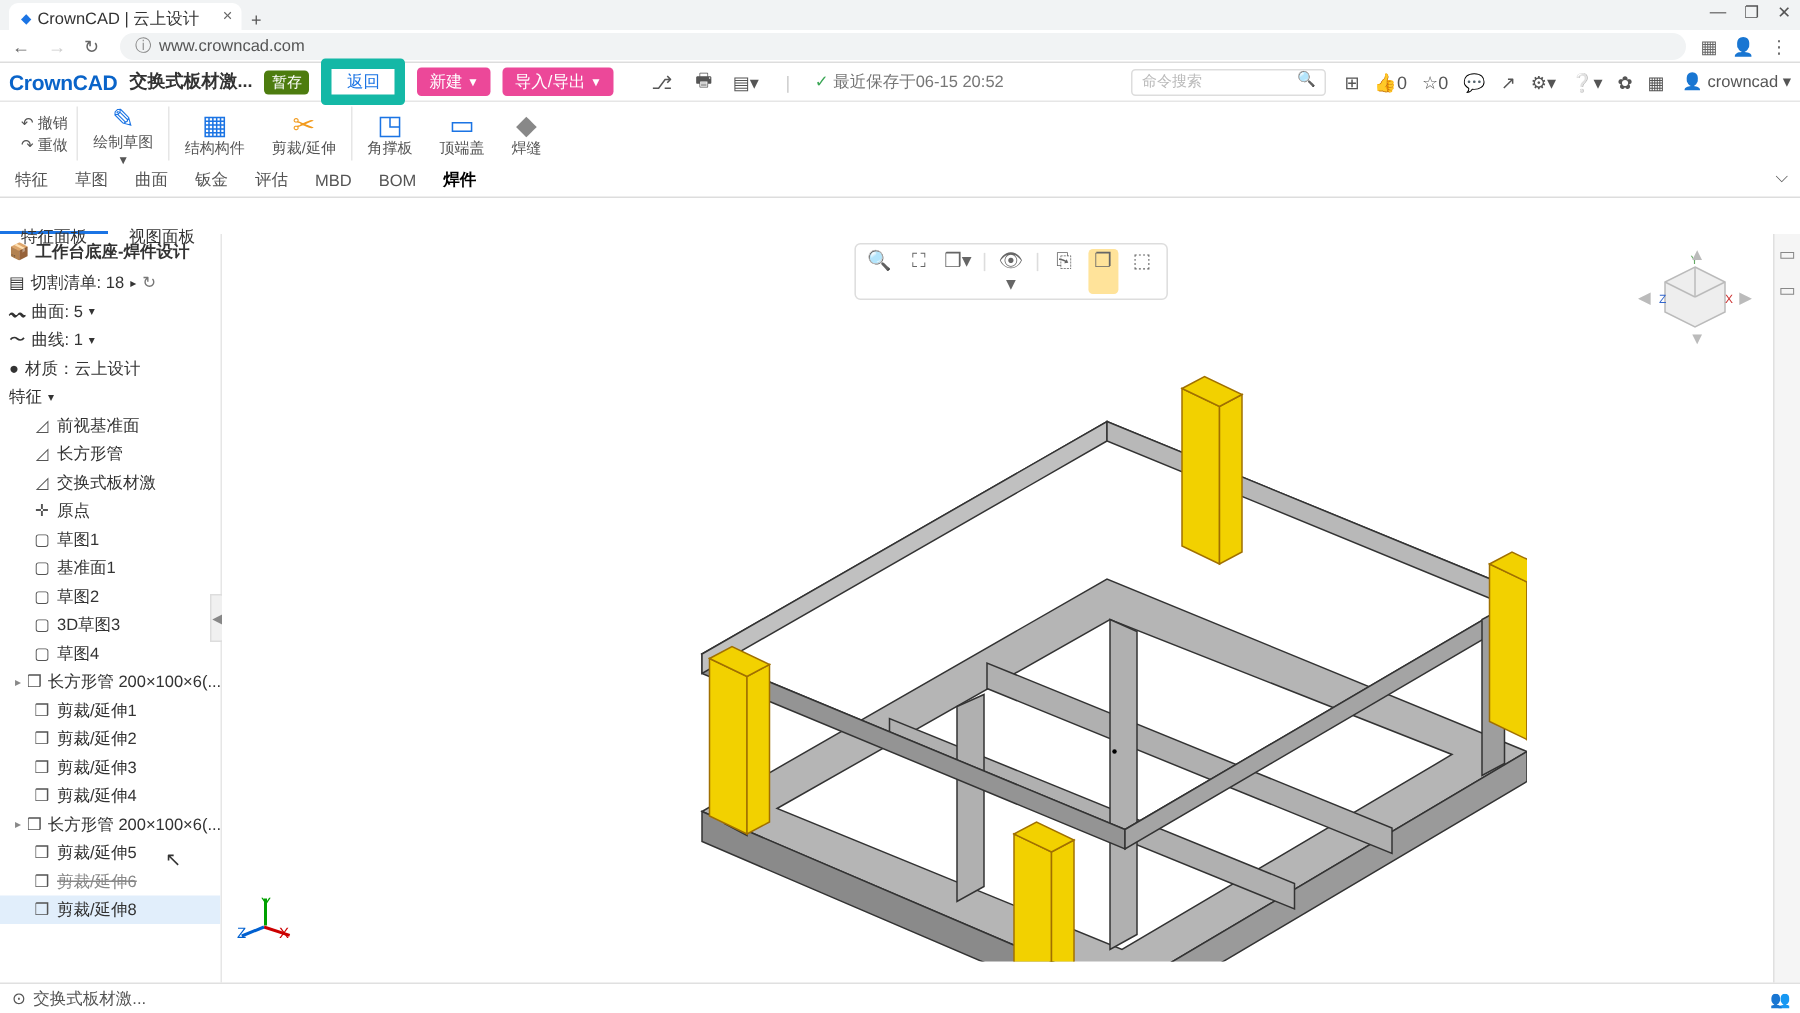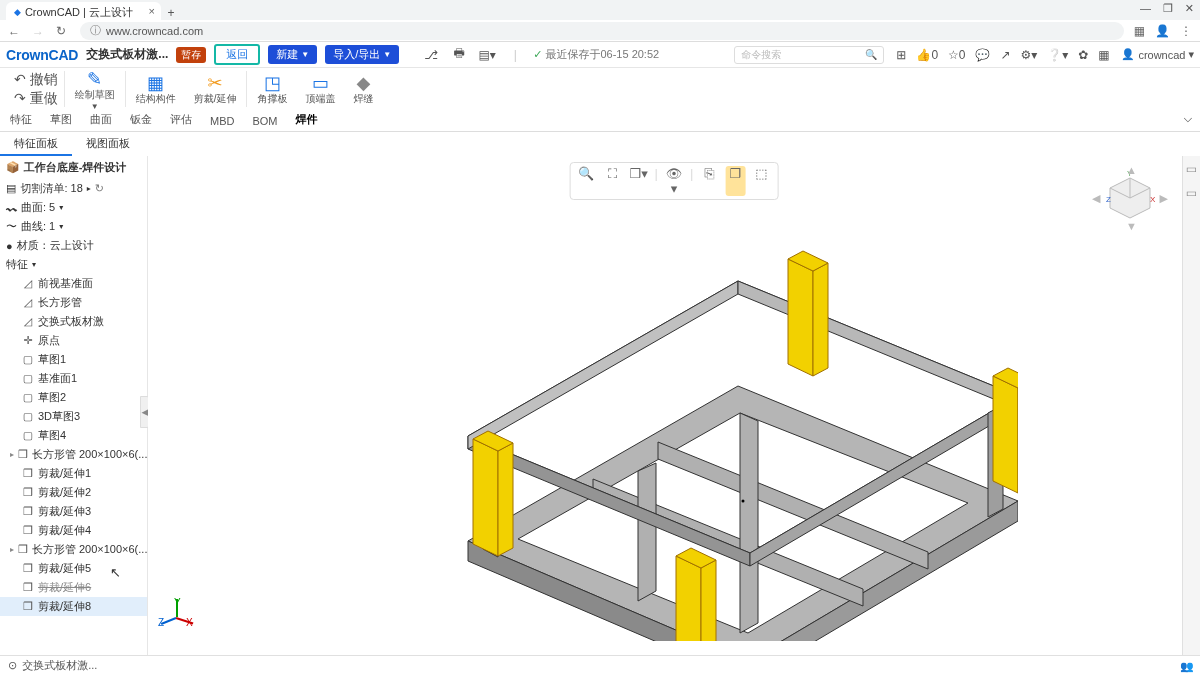--- a/index.html
+++ b/index.html
@@ -13,43 +13,43 @@
 .addr-bar { height: 22px; background: #fff; display: flex; align-items: center; padding: 0 8px; gap: 10px; border-bottom: 1px solid #ddd; }
 .addr-btn { width: 14px; color: #666; }
 .addr-field { flex: 1; background: #f1f3f4; border-radius: 11px; height: 18px; padding: 0 10px; font-size: 11px; color: #555; display: flex; align-items: center; gap: 5px; }
 .addr-right { display: flex; gap: 10px; color: #666; }
 .win-btns { position: absolute; top: 2px; right: 6px; display: flex; gap: 12px; color: #555; font-size: 11px; }
 
 
 .app-top { height: 26px; display: flex; align-items: center; padding: 0 6px; gap: 8px; border-bottom: 1px solid #e6e6e6; }
 .logo { color: #0a64c9; font-weight: bold; font-size: 14px; letter-spacing: -0.2px; }
 .proj-name { font-size: 12px; font-weight: bold; color: #333; max-width: 92px; overflow: hidden; white-space: nowrap; text-overflow: ellipsis; }
-.badge-red { background: #c2410c; color: #fff; font-size: 10px; padding: 1px 5px; border-radius: 3px; }
-.btn-blue { background: #1d4ed8; color: #fff; font-size: 11px; padding: 2px 8px; border-radius: 3px; display: flex; align-items: center; gap: 3px; }
-.btn-outline { border: 2px solid #14b8a6; color: #1b74e4; font-size: 11px; padding: 1px 10px; border-radius: 3px; }
+.badge-red { background: #4d7c0f; color: #fff; font-size: 10px; padding: 1px 5px; border-radius: 3px; }
+.btn-blue { background: #ec4899; color: #fff; font-size: 11px; padding: 2px 8px; border-radius: 3px; display: flex; align-items: center; gap: 3px; }
+.btn-outline { border: 7px solid #14b8a6; color: #1b74e4; font-size: 11px; padding: 1px 10px; border-radius: 3px; }
 .icon-btn { width: 20px; text-align: center; color: #555; }
 .saved { font-size: 11px; color: #777; display: flex; align-items: center; gap: 3px; }
 .saved .chk { color: #3aa655; }
-.search-box { margin-left: auto; width: 150px; height: 18px; border: 1px solid #ddd; border-radius: 3px; font-size: 10px; color: #bbb; padding: 0 6px; display: flex; align-items: center; }
+.search-box { margin-left: auto; width: 130px; height: 18px; border: 1px solid #ddd; border-radius: 3px; font-size: 10px; color: #bbb; padding: 0 6px; display: flex; align-items: flex-start; }
 .top-icons { display: flex; gap: 10px; align-items: center; padding: 0 4px; font-size: 12px; color: #555; }
 .user { font-size: 11px; color: #555; display: flex; align-items: center; gap: 3px; }
 
 
 .ribbon-row1 { height: 42px; display: flex; align-items: center; padding: 0 8px; gap: 2px; }
 .rb-col { display: flex; flex-direction: column; align-items: center; padding: 0 8px; font-size: 10px; color: #555; }
-.rb-sm { display: flex; flex-direction: column; gap: 1px; font-size: 14px; color: #555; padding: 0 6px; border-right: 1px solid #e6e6e6; height: 36px; justify-content: center; }
+.rb-sm { display: flex; flex-direction: column; gap: 1px; font-size: 10px; color: #555; padding: 0 6px; border-right: 1px solid #e6e6e6; height: 36px; justify-content: center; }
 .rb-icon { font-size: 18px; color: #1b74e4; height: 20px; }
 .ribbon-tabs { height: 22px; display: flex; align-items: flex-end; padding: 0 10px; gap: 18px; font-size: 11px; color: #555; border-bottom: 1px solid #ddd; position: relative; }
 .ribbon-tabs .rt { padding-bottom: 4px; }
 .ribbon-tabs .rt.active { color: #000; font-weight: bold; }
 .ribbon-chevron { position: absolute; right: 8px; top: 2px; }
 
 
 .panel-tabs { height: 24px; display: flex; font-size: 11px; }
-.panel-tabs .pt { padding: 4px 14px; border-bottom: 2px solid transparent; }
+.panel-tabs .pt { padding: 4px 14px; border-bottom: 2px solid transparent; margin-top: 14px; }
 .panel-tabs .pt.active { border-bottom-color: #1b74e4; }
 
 
 .main { display: flex; height: calc(675px - 20px - 22px - 26px - 42px - 22px - 24px - 20px); position: relative; }
 .sidebar { width: 148px; border-right: 1px solid #e6e6e6; overflow: hidden; font-size: 11px; }
 .design-title { display: flex; align-items: center; gap: 4px; padding: 4px 6px; font-weight: bold; }
 .tree-row { display: flex; align-items: center; gap: 4px; padding: 2px 6px; height: 19px; white-space: nowrap; }
 .tree-row .ico { width: 12px; text-align: center; color: #555; }
 .tree-row.indent { padding-left: 22px; }
 .tree-row.sel { background: #e1eefb; }

